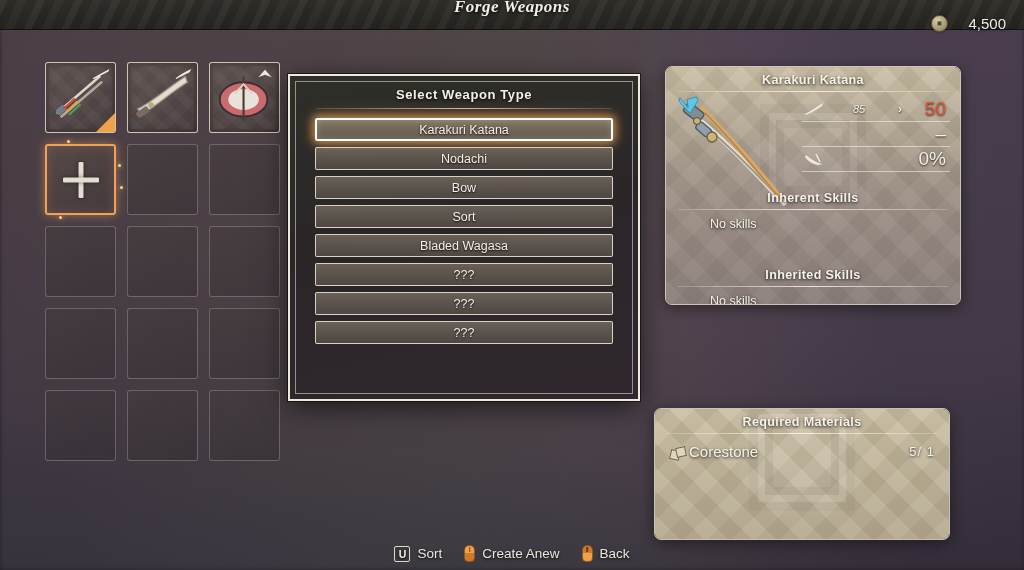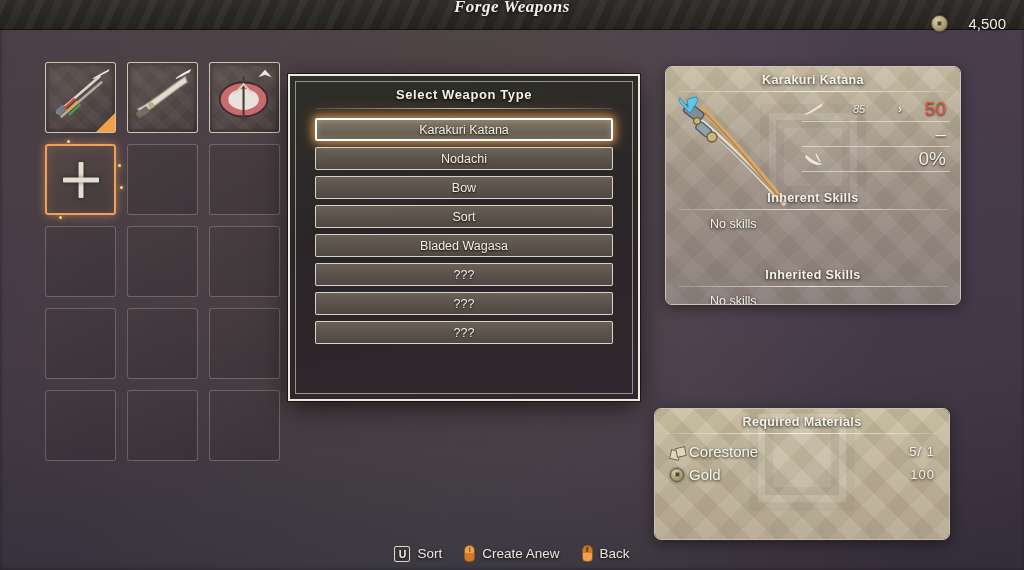--- a/index.html
+++ b/index.html
@@ -350,27 +350,20 @@
     <div class="phead">Required Materials</div>
     <div class="prule"></div>
     <div id="mat-list">
       <div class="mat">
         <span class="mi">
             <span class="ore"></span>
           </span>
         <span class="mname">Corestone</span>
         <span class="mqty">5/  1</span>
       </div>
-      <div class="mat">
-        <span class="mi">
-            <span class="coin" style="width:14px;height:14px;border-width:1.2px"></span>
-          </span>
-        <span class="mname">Gold</span>
-        <span class="mqty">100</span>
-      </div>
     </div>
   </div>
 </div>
 
 <div id="hints">
   <div class="hint">
     <span class="keycap">U</span>
     <span>Sort</span>
   </div>
   <div class="hint">

